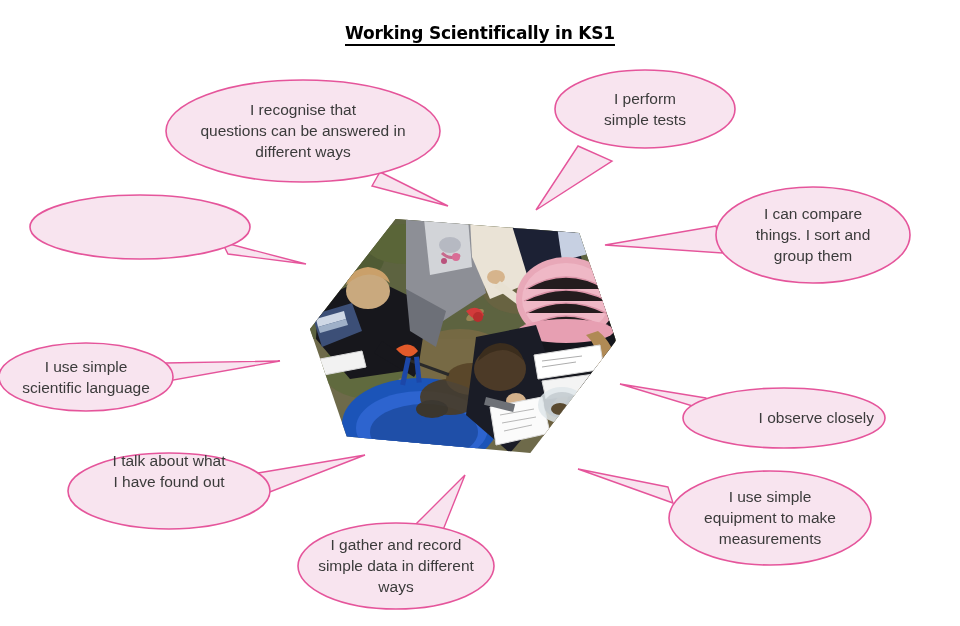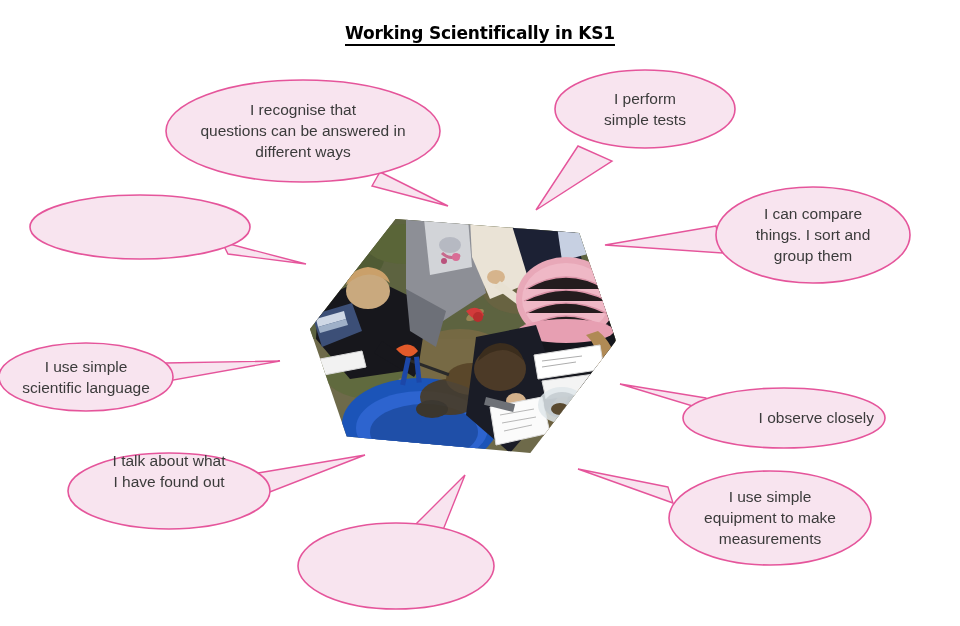--- a/index.html
+++ b/index.html
@@ -265,17 +265,20 @@
   <div class="bubble-text" style="left:565px; top:88px; width:160px;">I perform
 simple tests</div>
   <div class="bubble-text" style="left:728px; top:203px; width:170px;">I can compare
 things. I sort and
 group them</div>
   <div class="bubble-text" style="left:8px; top:356px; width:156px;">I use simple
 scientific language</div>
   <div class="bubble-text" style="left:694px; top:407px; width:180px;text-align:right;">I observe closely</div>
   <div class="bubble-text" style="left:79px; top:450px; width:180px;">I talk about what
 I have found out</div>
+  <div class="bubble-text" style="left:299px; top:534px; width:194px;">I gather and record
+simple data in different
+ways</div>
   <div class="bubble-text" style="left:673px; top:486px; width:194px;">I use simple
 equipment to make
 measurements</div>
 
 </div>
 
 </body></html>

